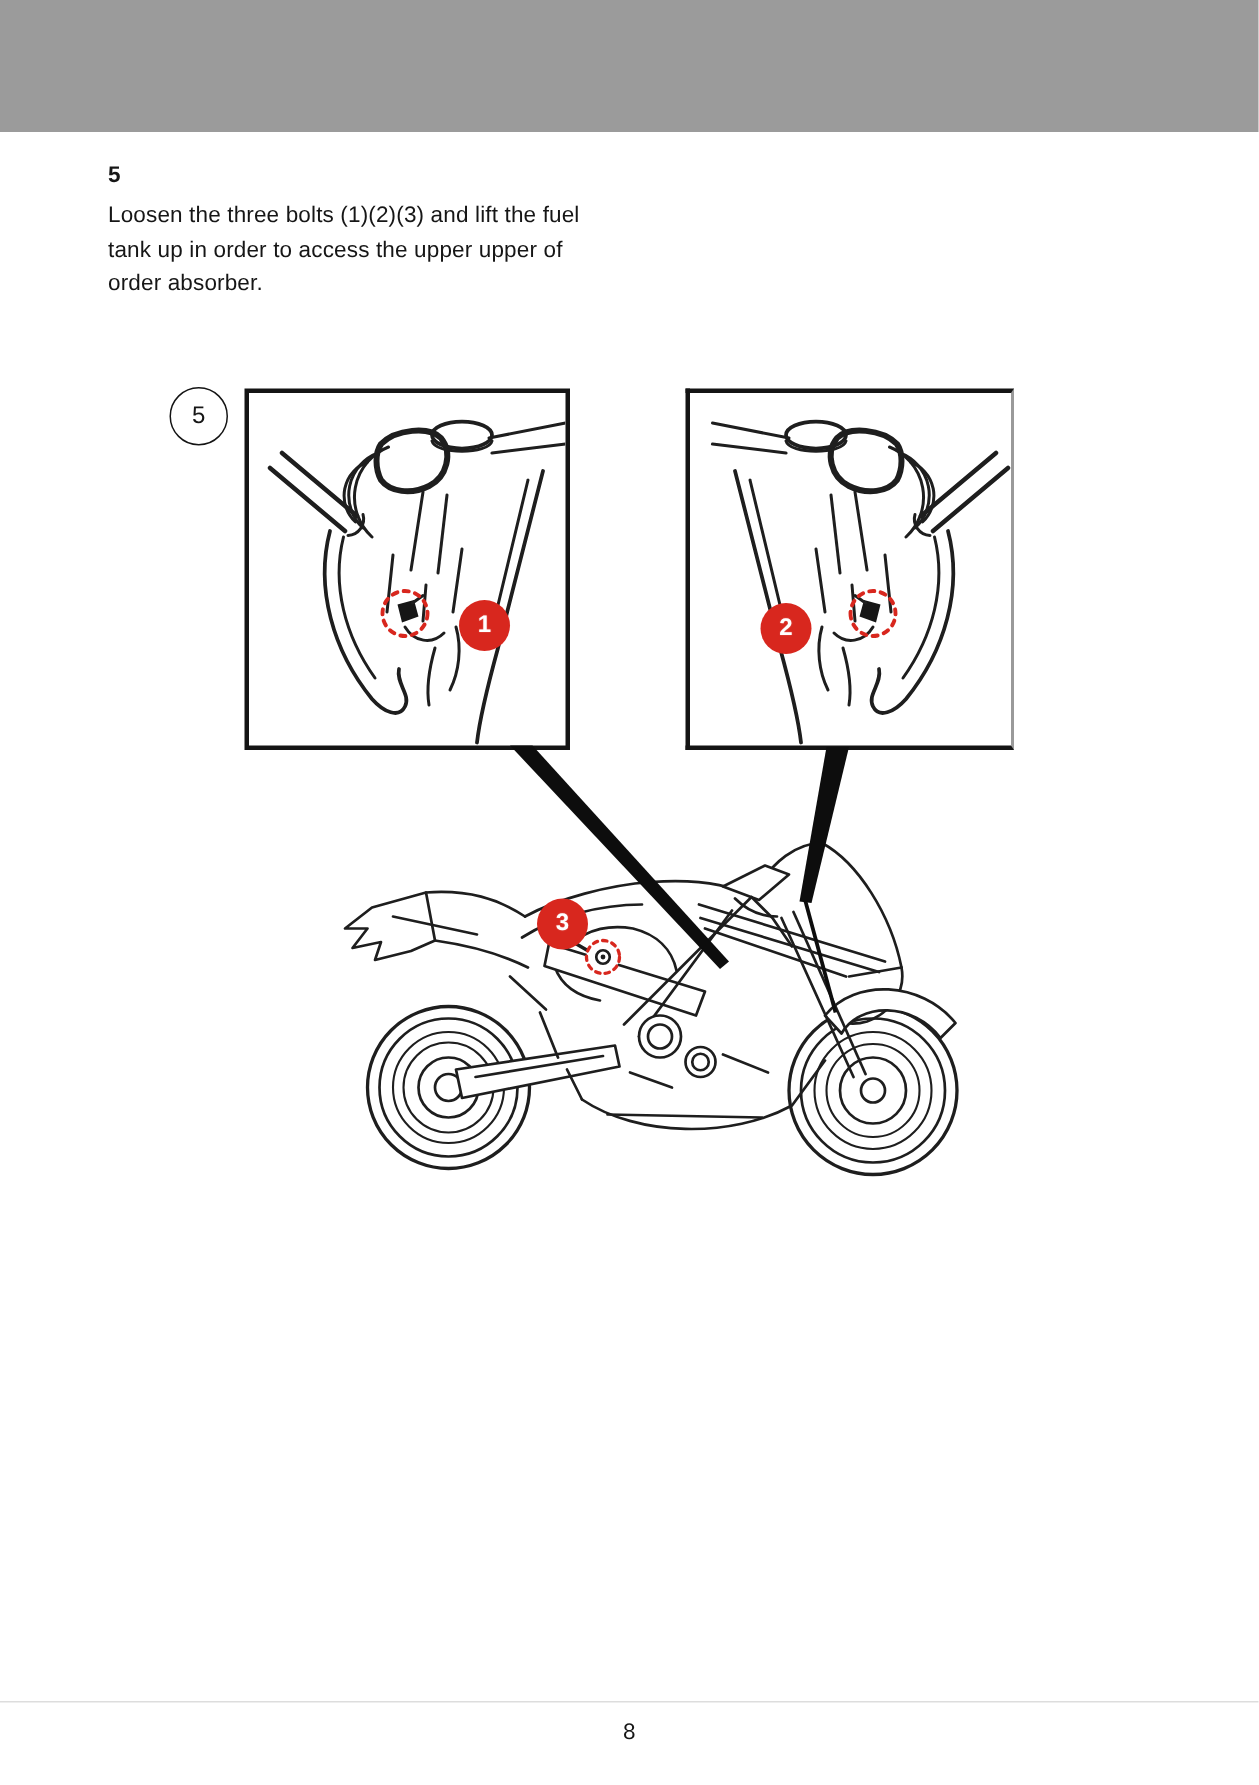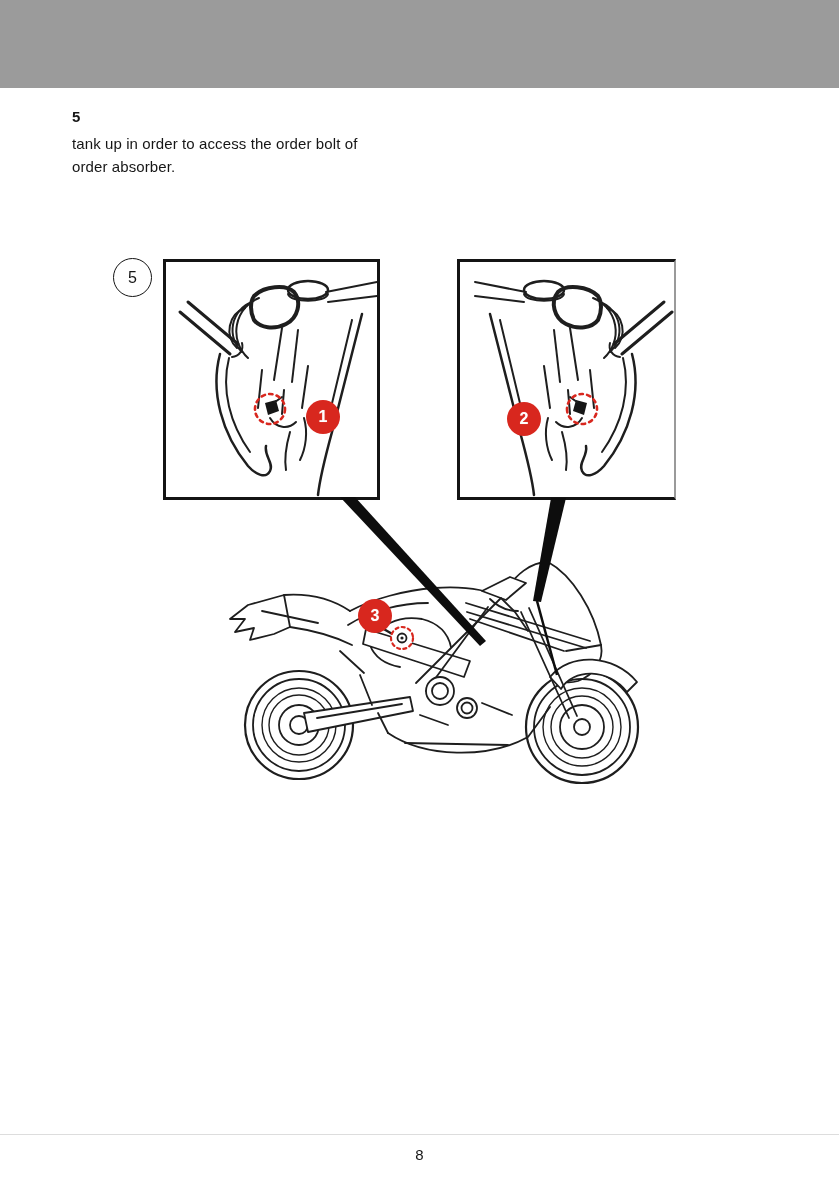--- a/index.html
+++ b/index.html
@@ -72,21 +72,22 @@
       <path d="M109,140 L116,135" stroke-width="2"></path>
       <circle cx="104" cy="147" r="15" stroke="#d8271e" stroke-width="2.6" stroke-dasharray="3.5,4.2"></circle>
     </g>
   </defs>
 </svg>
 
 <div class="header-bar"></div>
 
 <div class="step-block">
   <div class="step-number">5</div>
-  <div class="step-line">tank up in order to access the order bolt of</div>
+  <div class="step-line">Loosen the three bolts (1)(2)(3) and lift the fuel</div>
+  <div class="step-line">tank up in order to access the upper upper of</div>
   <div class="step-line">order absorber.</div>
 </div>
 
 <div class="figure">
 
   <div class="step-badge">
     <span>5</span>
   </div>
 
   <div class="inset inset-left">

